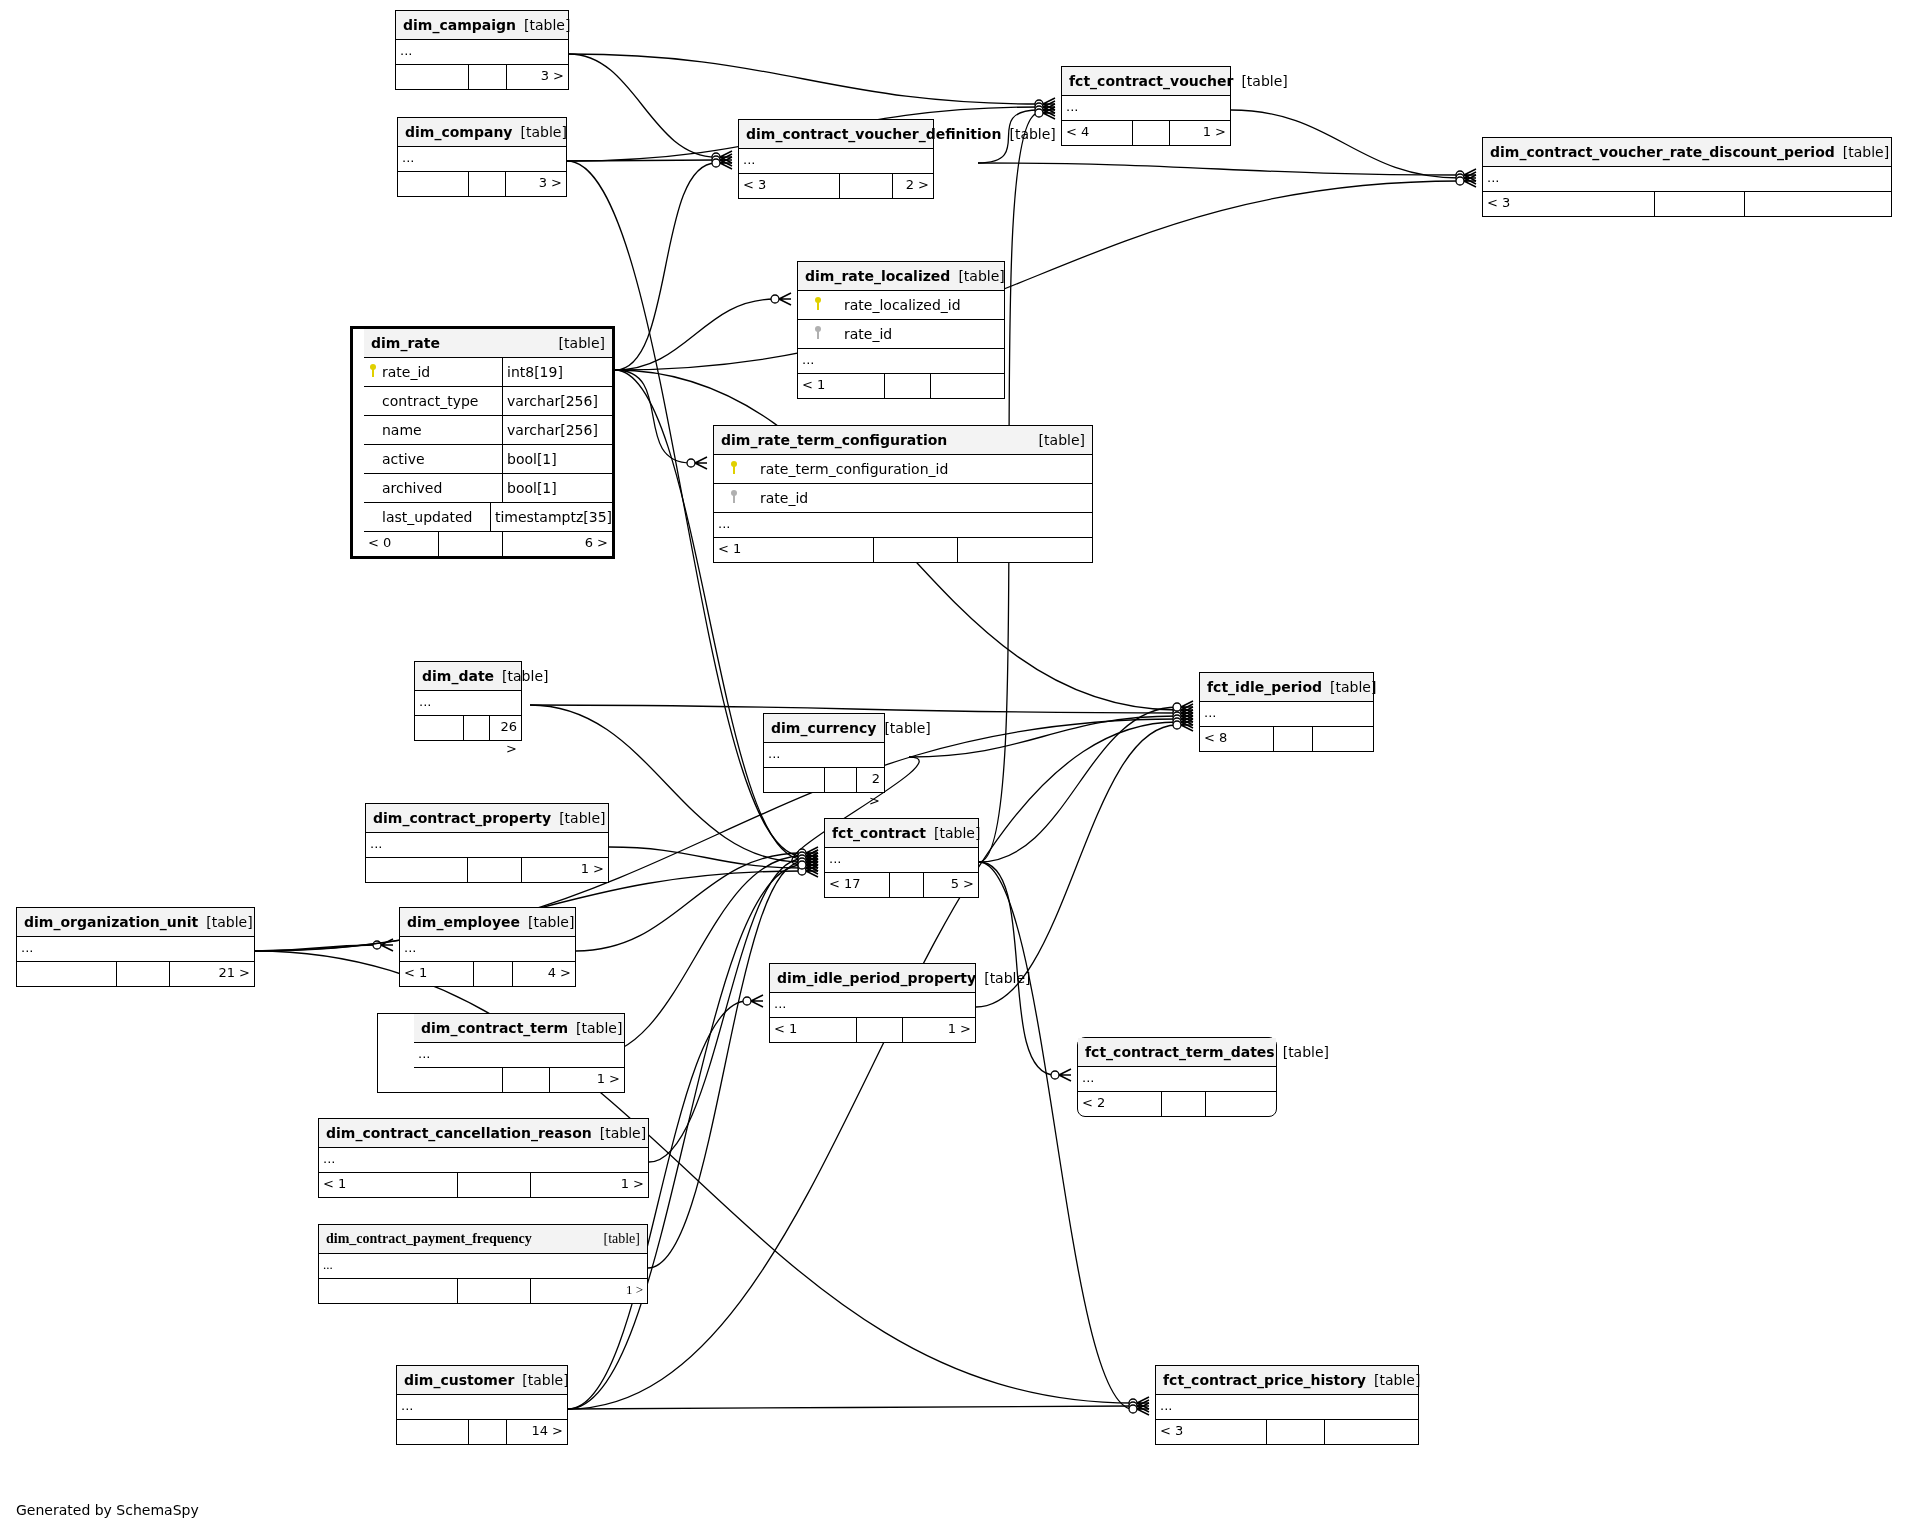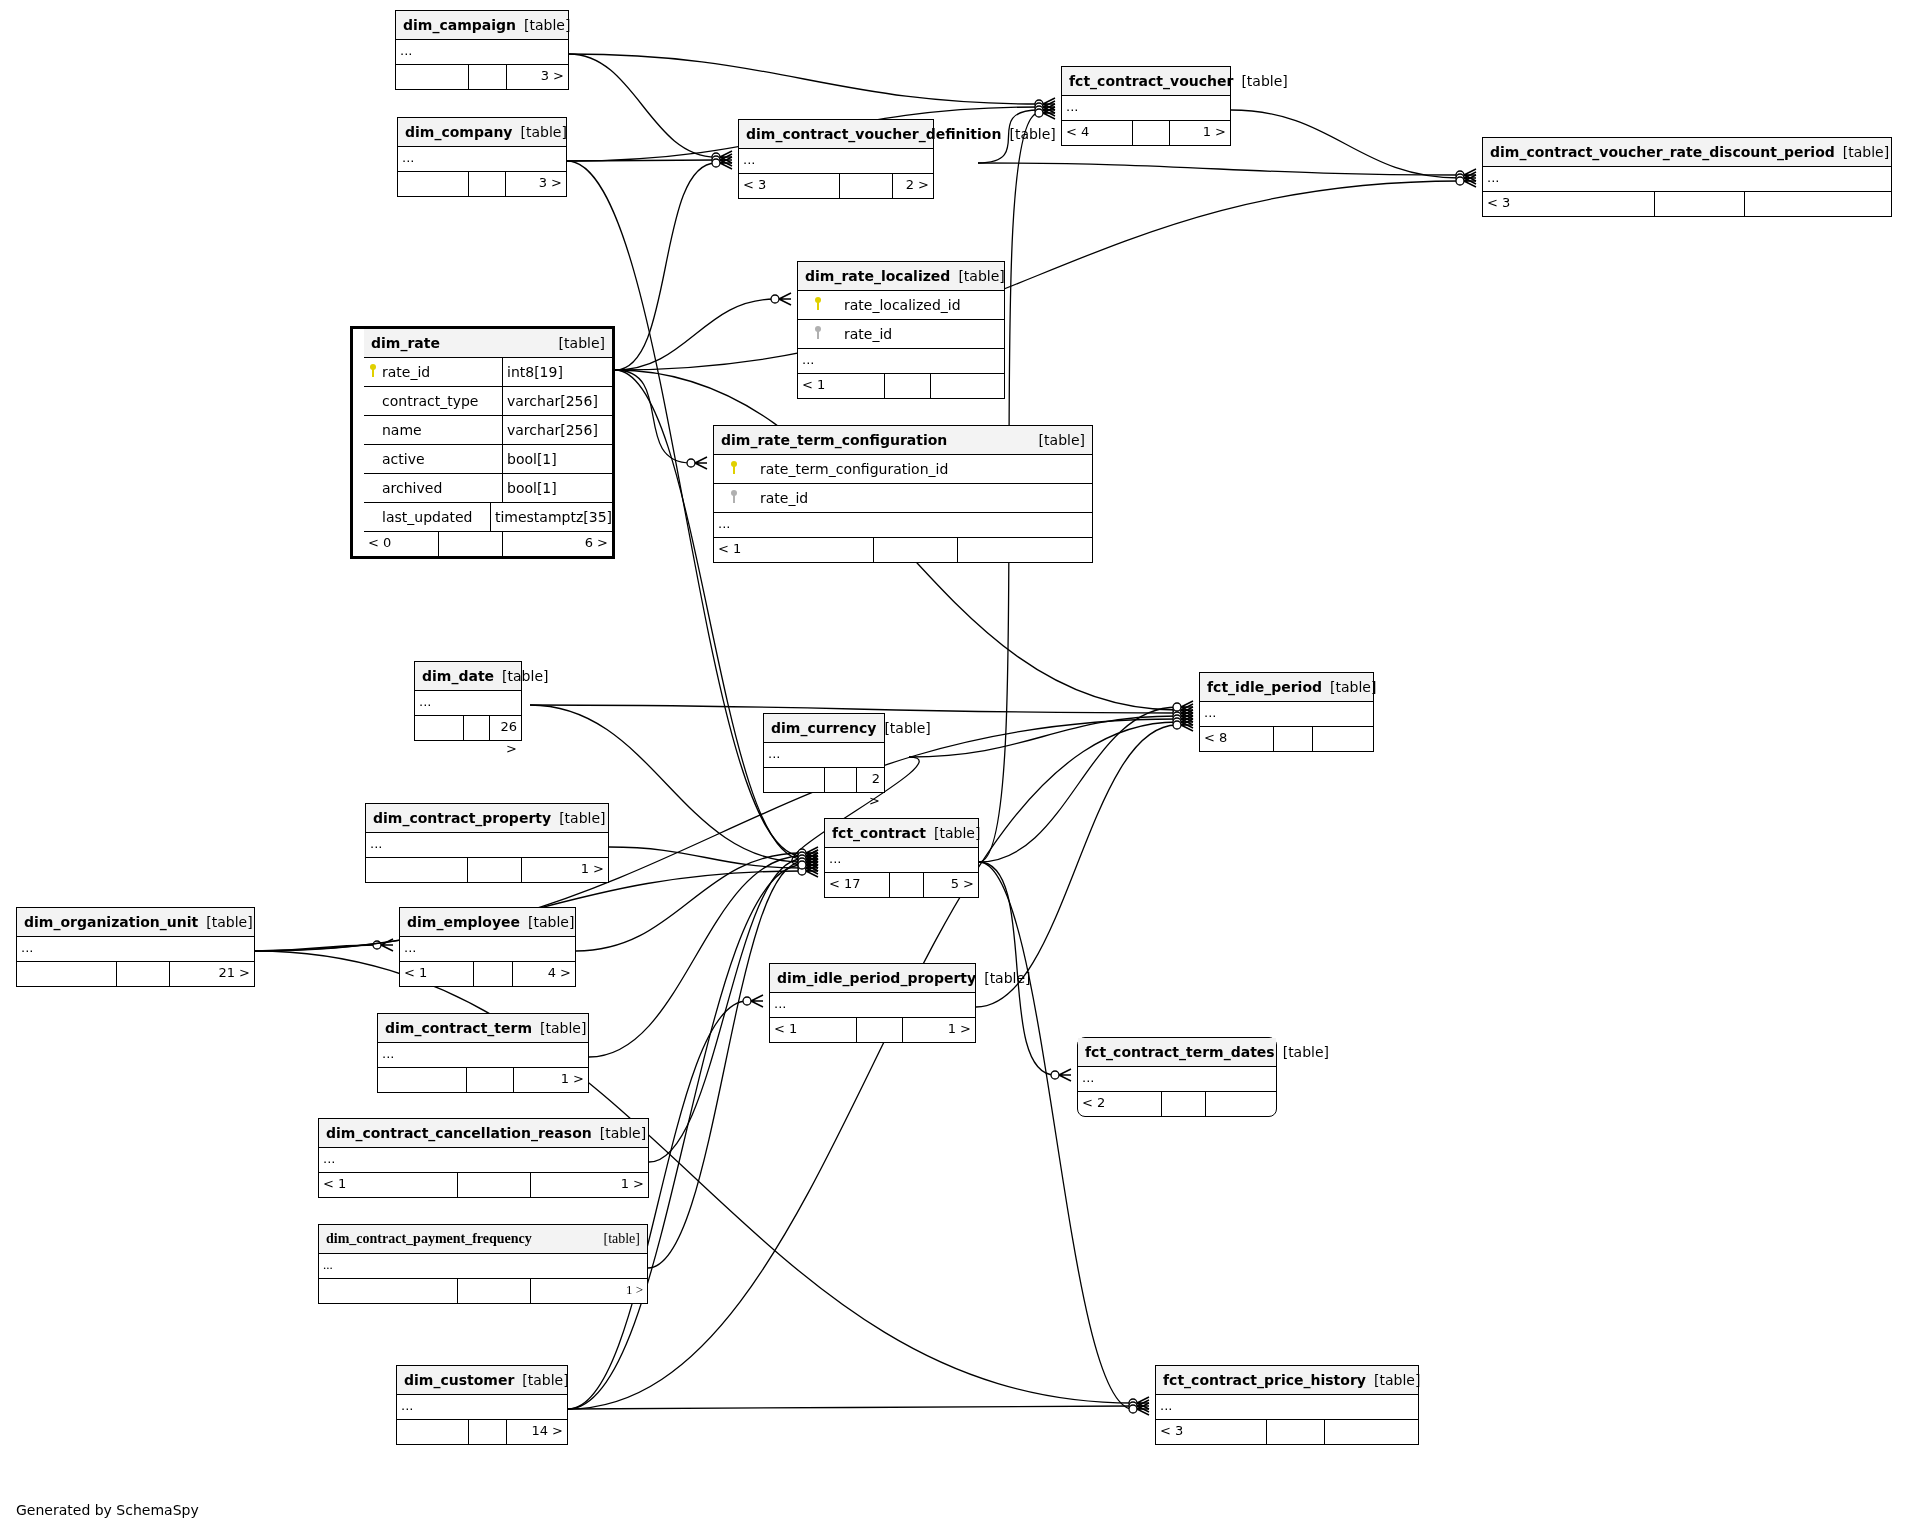--- a/index.html
+++ b/index.html
@@ -398,21 +398,21 @@
         <span class="nm">dim_idle_period_property</span>
         <span class="tp">[table]</span>
       </div>
       <div class="ell">...</div>
       <div class="foot">
         <div style="width:87px">&lt; 1</div>
         <div style="width:46px"></div>
         <div style="flex:1">1 &gt;</div>
       </div>
     </div>
-    <div class="tbl" id="t-dim_contract_term" style="left: 377px; top: 1013px; width: 212px;">
+    <div class="tbl" id="t-dim_contract_term" style="left: 377px; top: 1013px; width: 248px; padding-left: 36px;">
       <div class="hdr">
         <span class="nm">dim_contract_term</span>
         <span class="tp">[table]</span>
       </div>
       <div class="ell">...</div>
       <div class="foot">
         <div style="width:89px"></div>
         <div style="width:47px"></div>
         <div style="flex:1">1 &gt;</div>
       </div>

